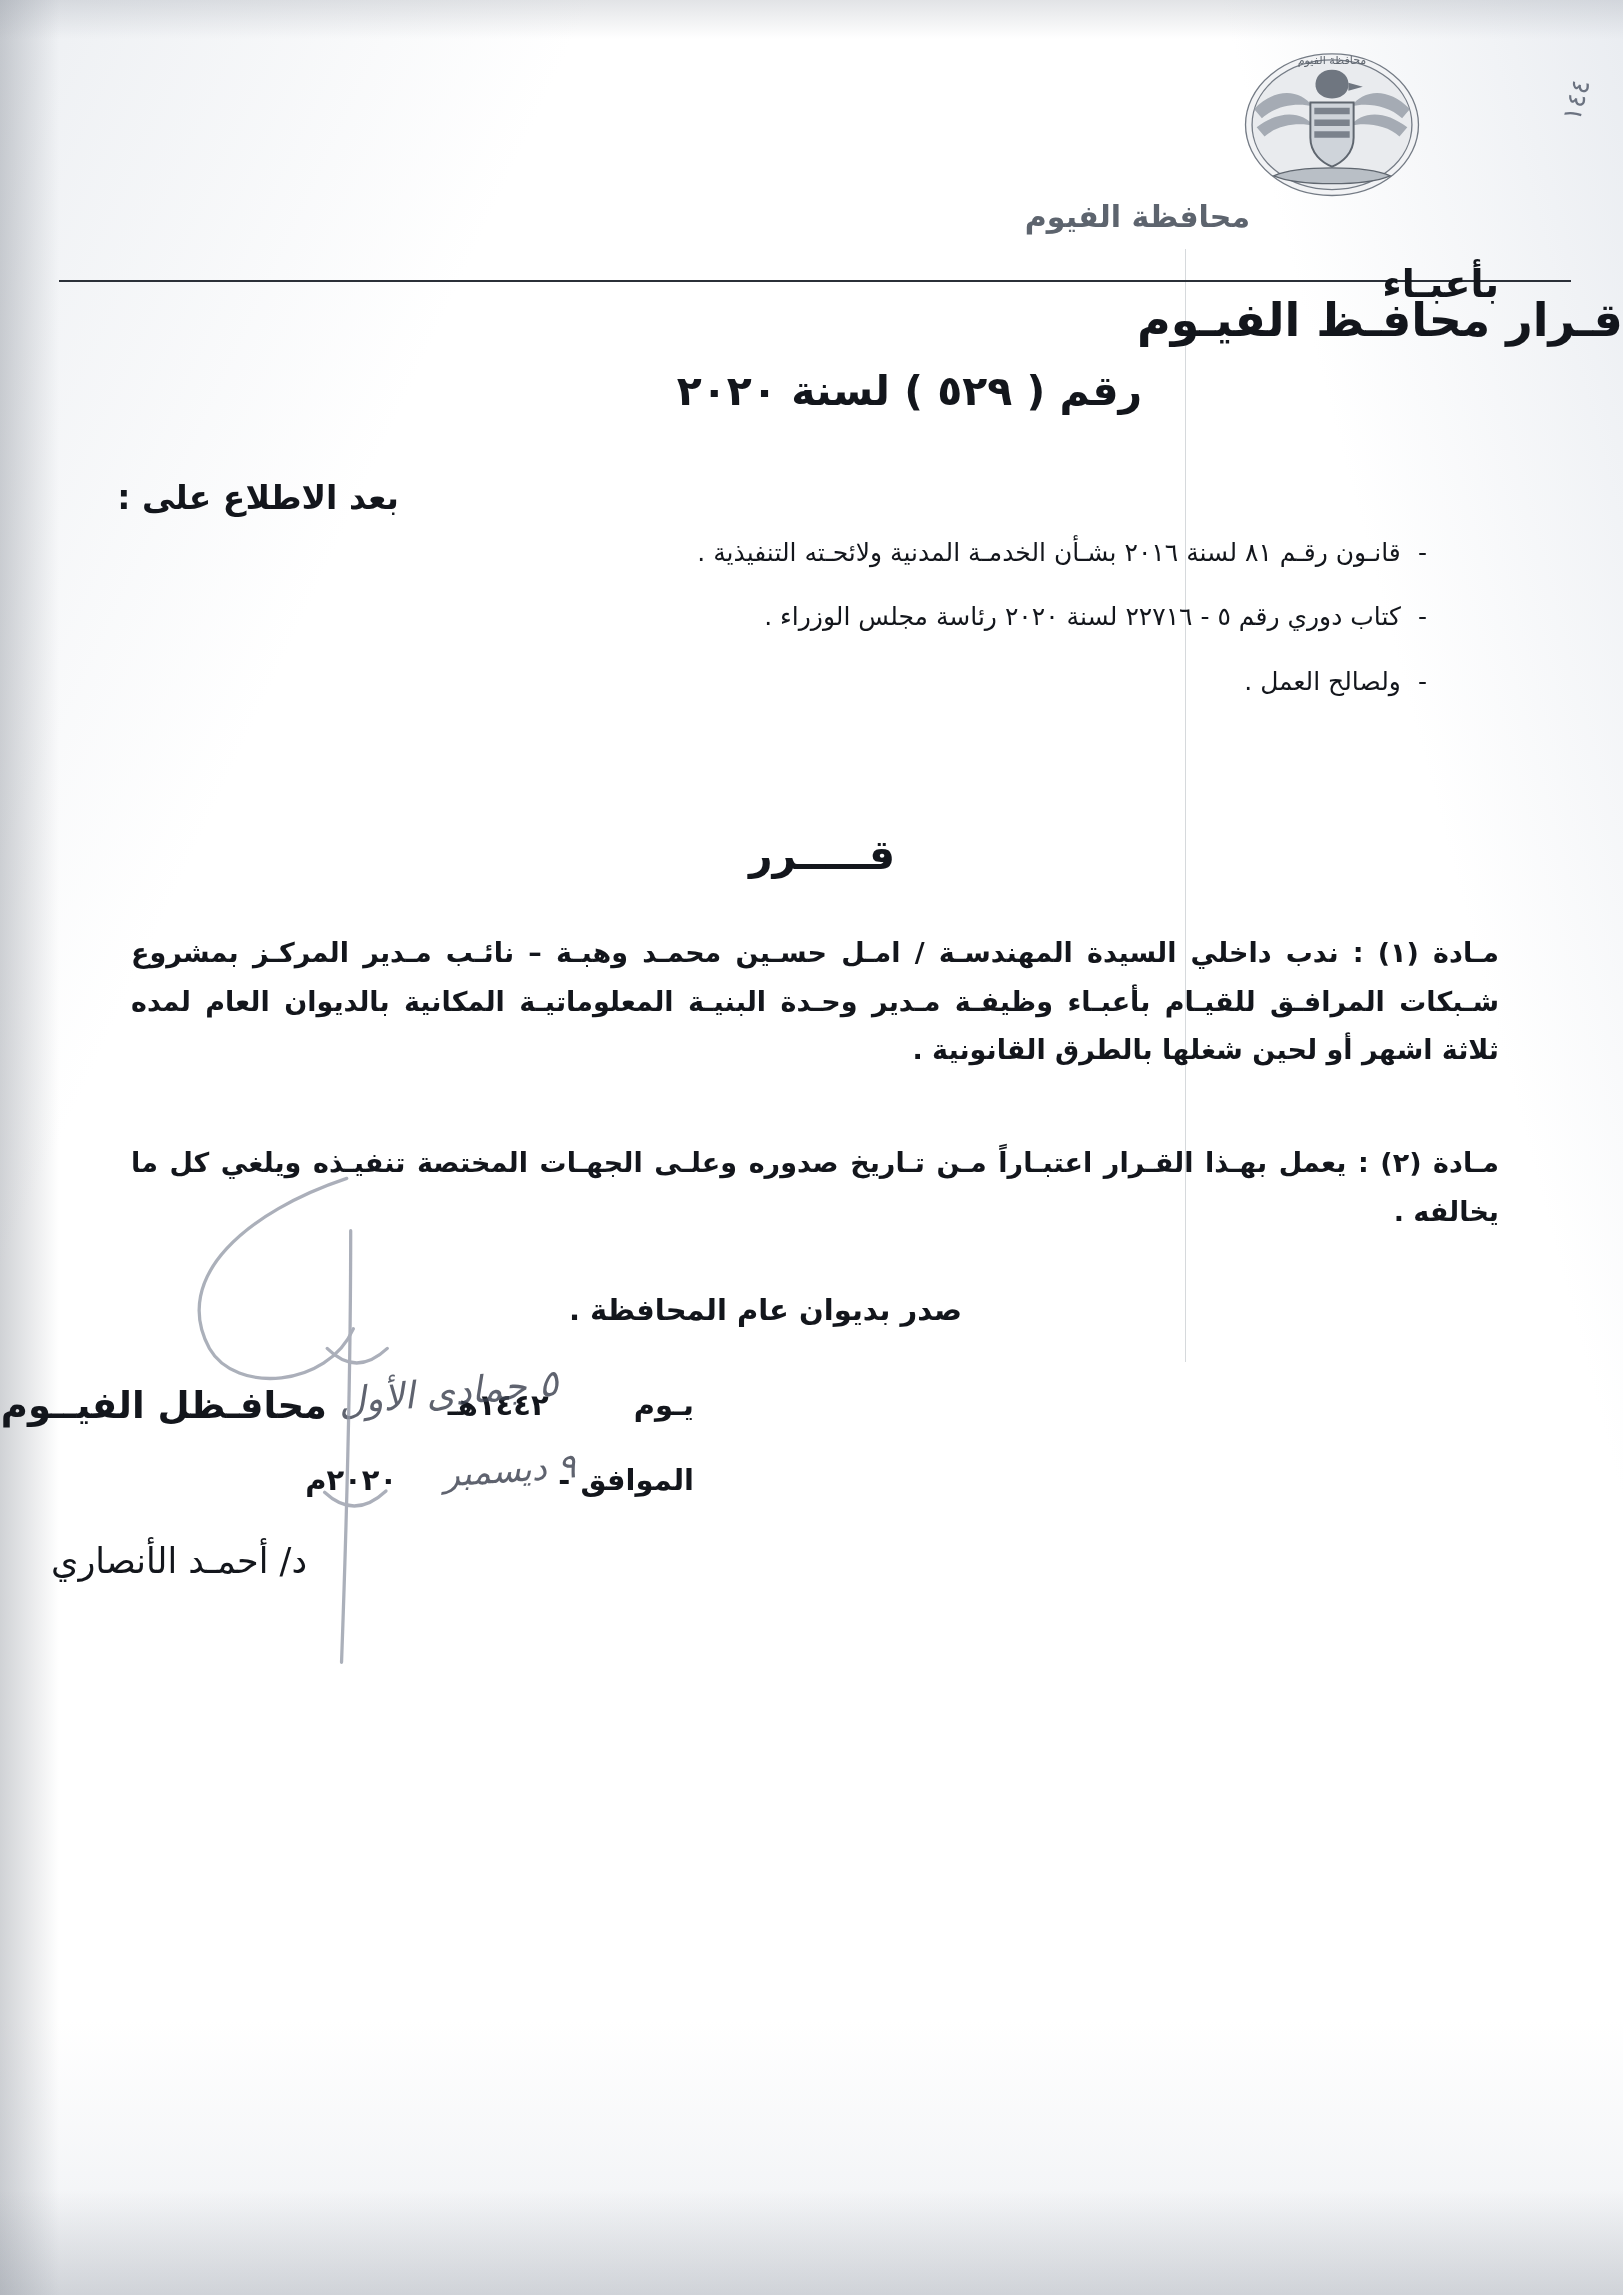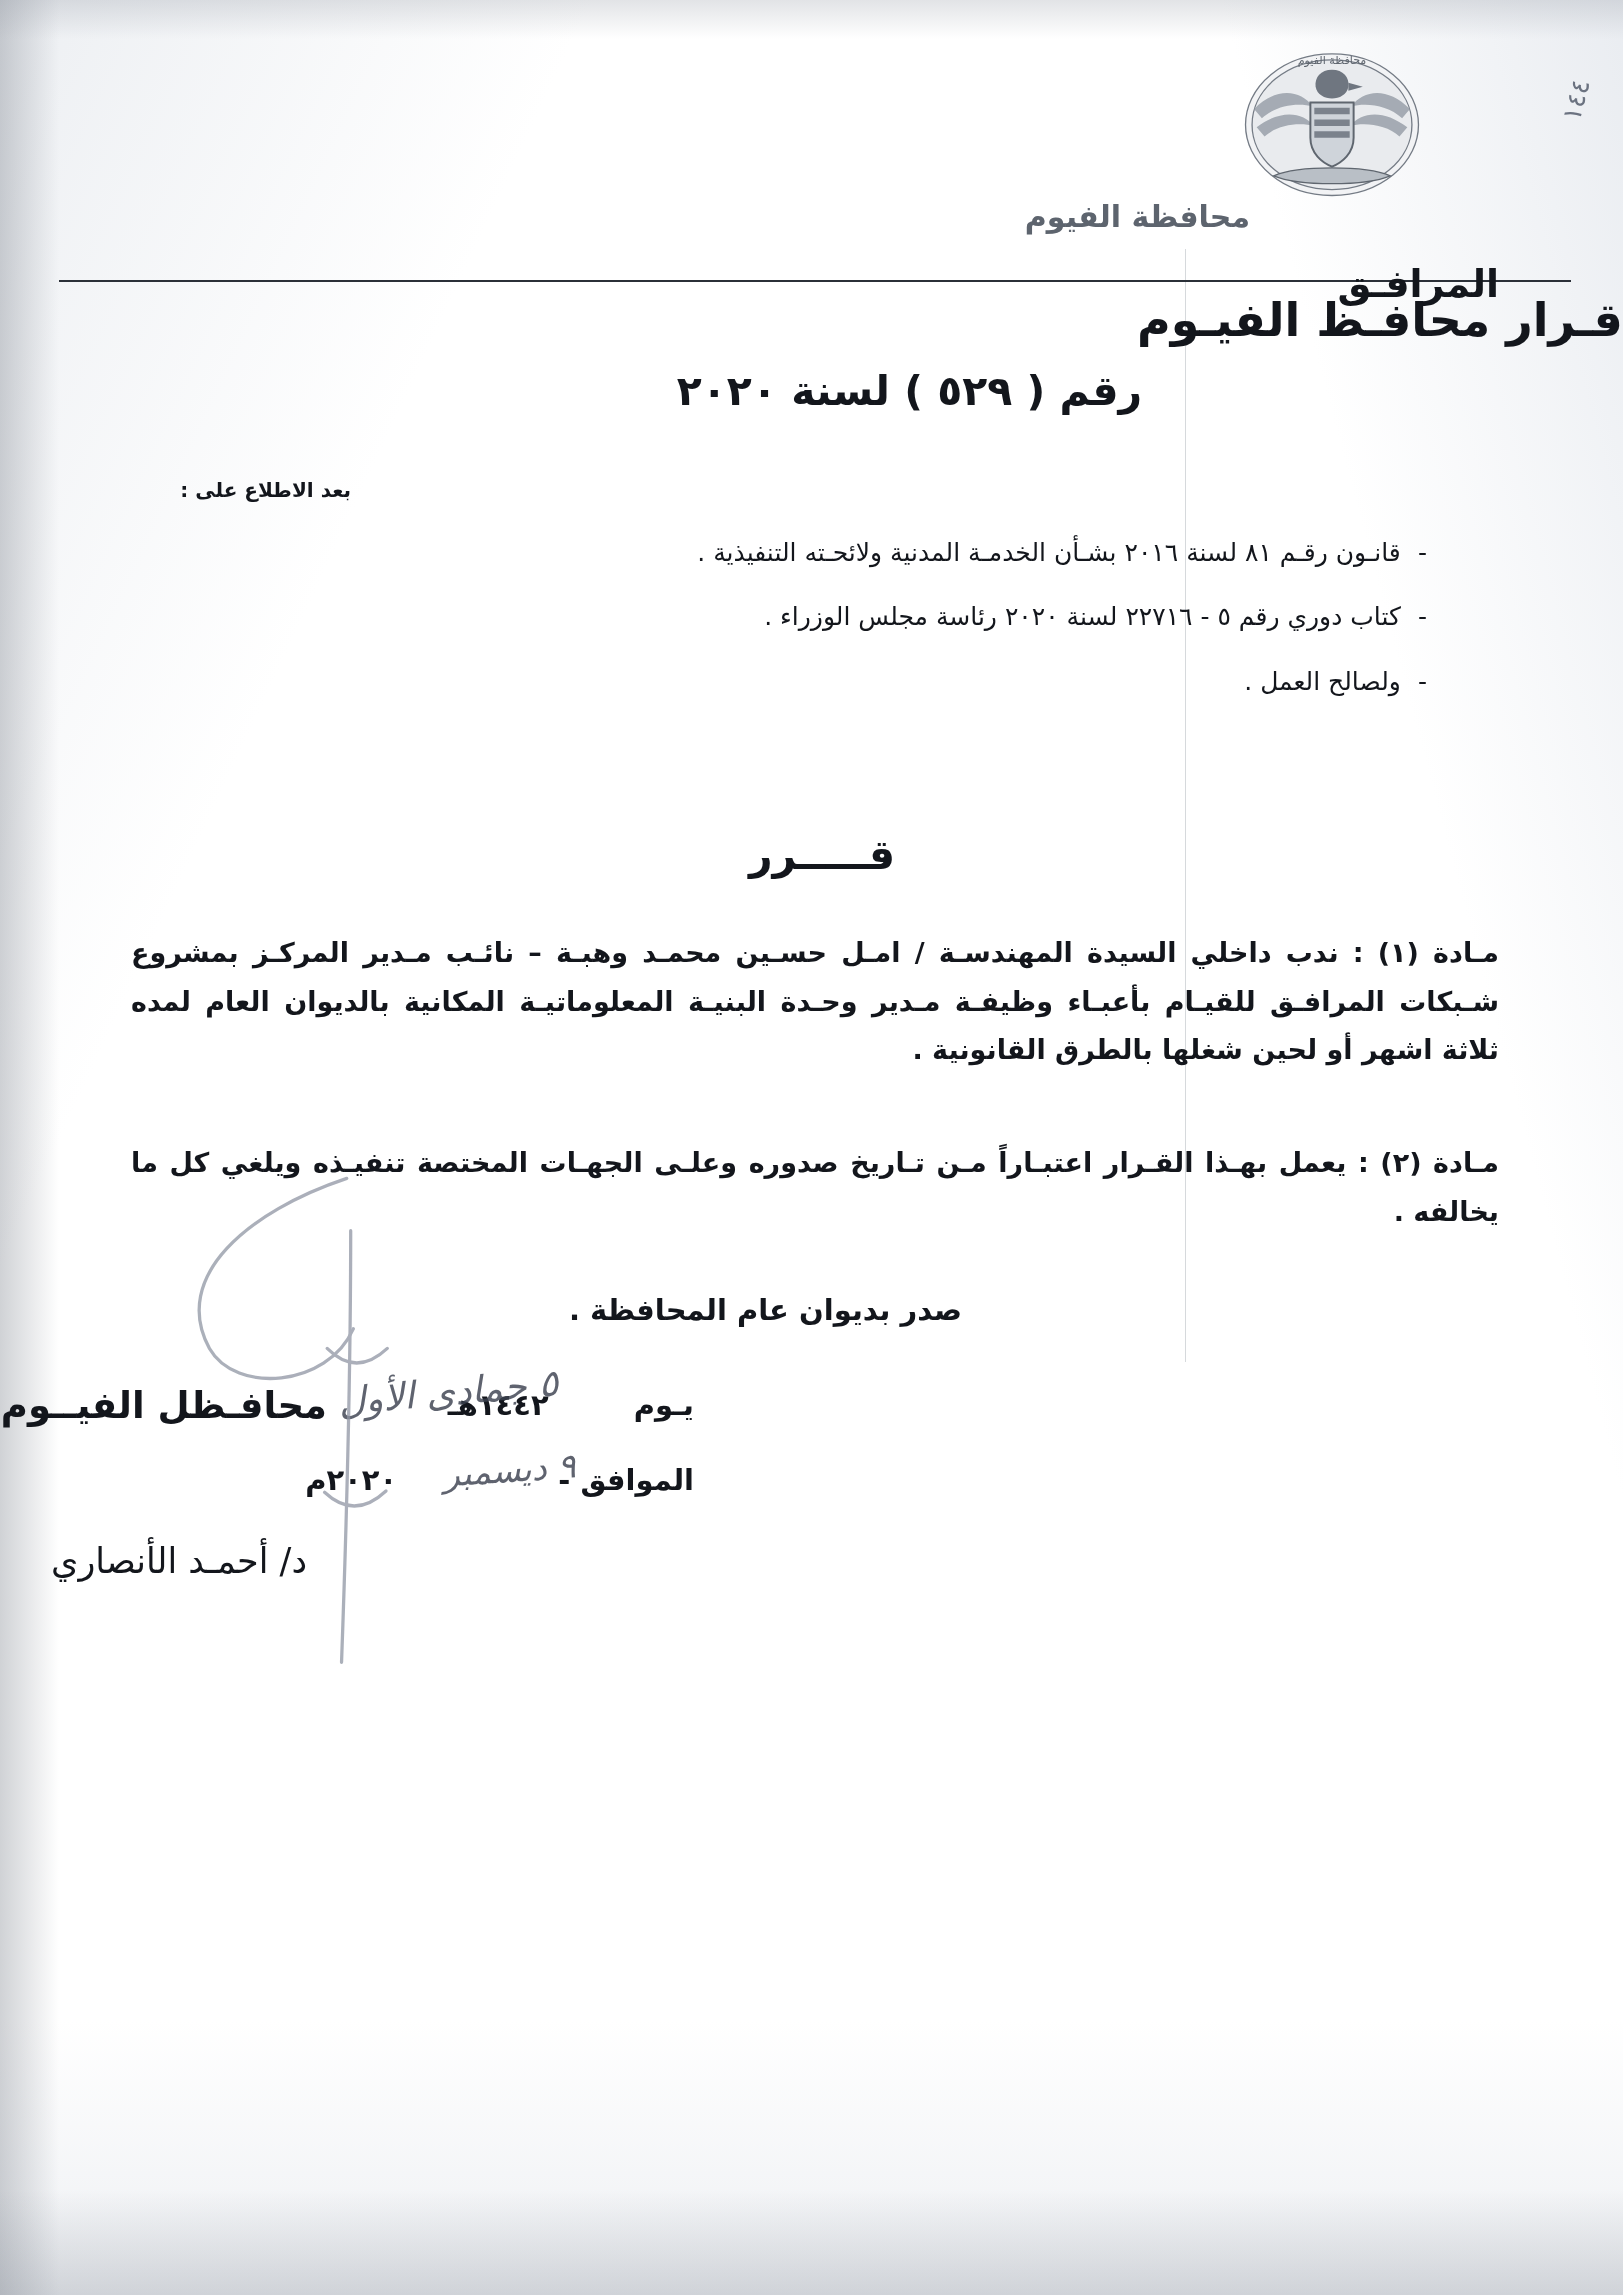--- a/index.html
+++ b/index.html
@@ -115,22 +115,22 @@
     width: 1427px;
     text-align: center;
     font-size: 41px;
     font-weight: bold;
     letter-spacing: 2.6px;
   }
 
   
   .after-review {
     position: absolute;
-    top: 478px; right: 1272px;
-    font-size: 20px;
+    top: 478px; right: 1224px;
+    font-size: 33px;
     font-weight: bold;
     white-space: nowrap;
   }
   .clause-list {
     position: absolute;
     top: 537px; right: 196px;
     width: 1276px;
   }
   .clause {
     font-size: 25px;
@@ -272,21 +272,21 @@
         </g>
         <text x="145" y="28" text-anchor="middle" font-size="17" fill="#5f666f" font-family="DejaVu Sans, sans-serif">محافظة الفيوم</text>
       </svg>
     </div>
 
     <div class="gov-name">محافظة الفيوم</div>
 
     <div class="header-rule"></div>
   </div>
 
-  <div class="muhafiz-label">المرافـق</div>
+  <div class="muhafiz-label">بأعبـاء</div>
 
   <div class="title-main">قـرار محافـظ الفيـوم</div>
   <div class="title-sub">رقم ( ٥٢٩ ) لسنة ٢٠٢٠</div>
 
   <div class="after-review">بعد الاطلاع على :</div>
 
   <div class="clause-list">
     <div class="clause clause-2">
       <span class="dash">-</span>
       <span>قانـون رقـم ٨١ لسنة ٢٠١٦ بشـأن الخدمـة المدنية ولائحـته التنفيذية .</span>

